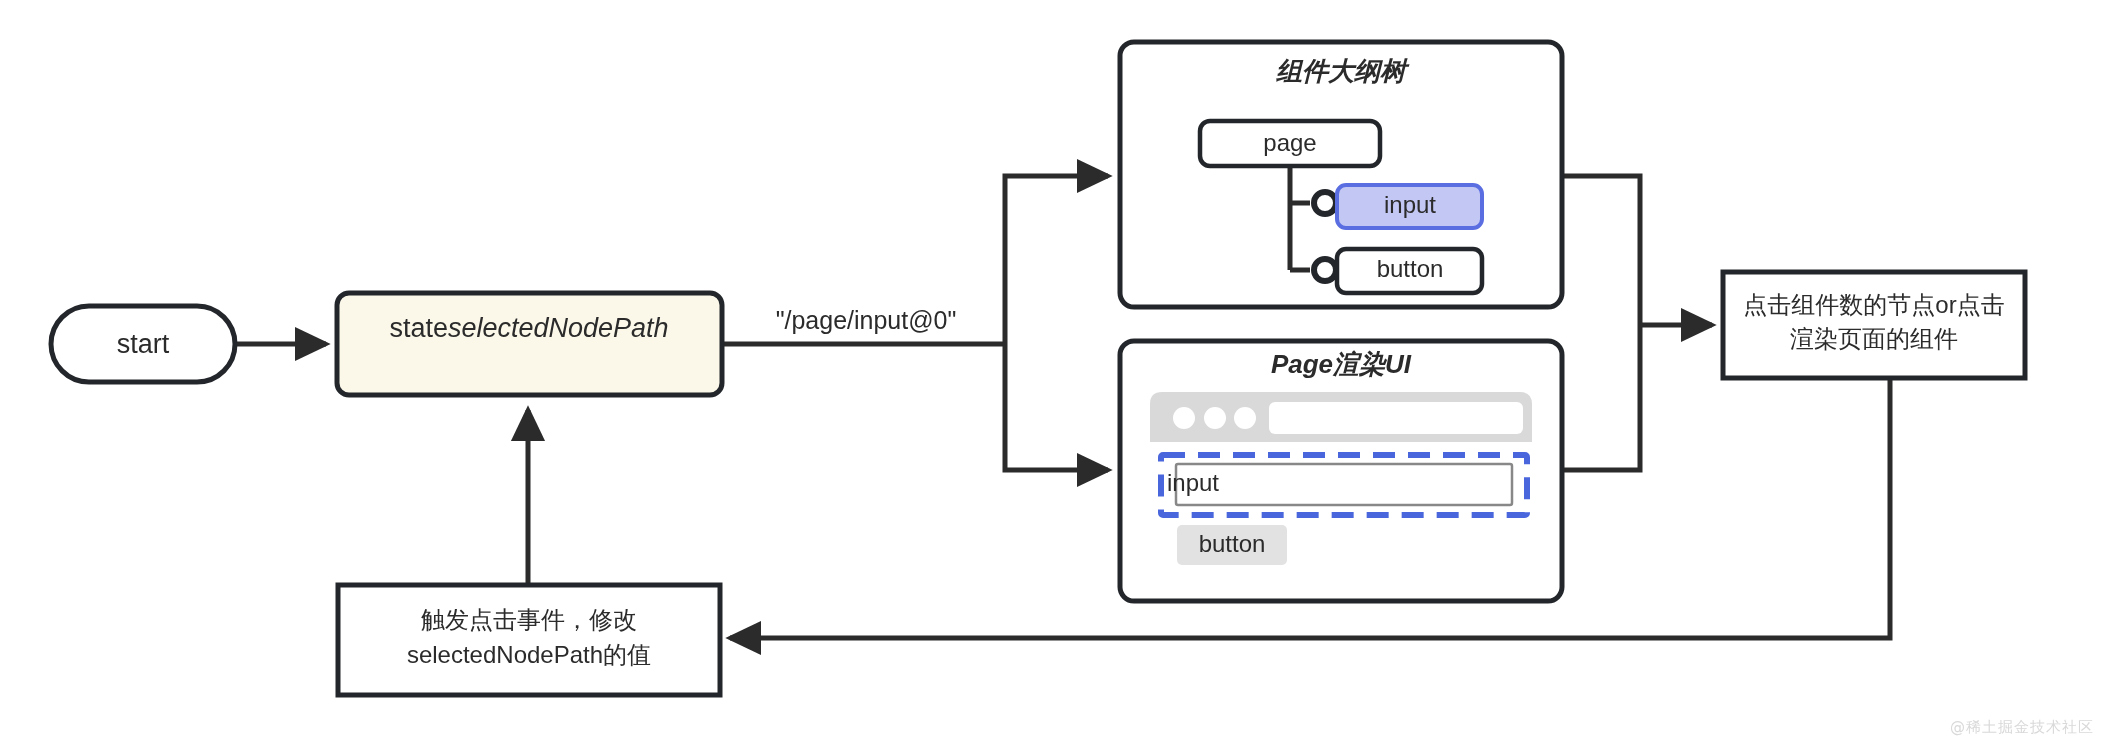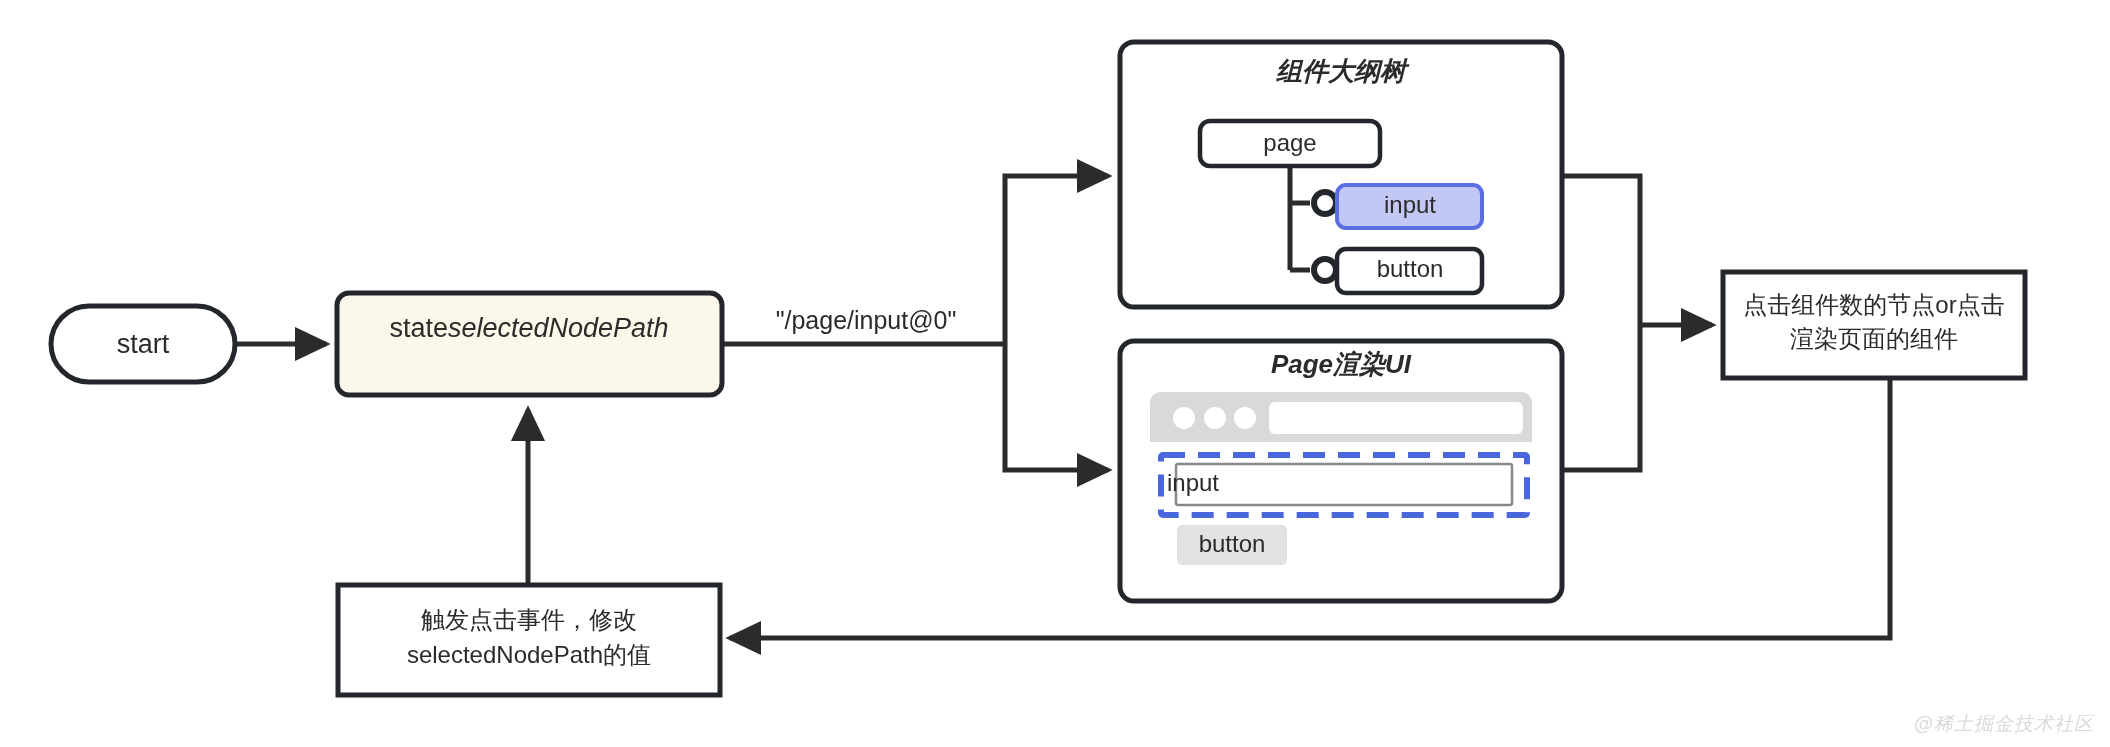--- a/index.html
+++ b/index.html
@@ -40,25 +40,24 @@
   }
   .shape-stroke {
     stroke: #23272b;
     fill: #ffffff;
   }
   .watermark {
     position: absolute;
     right: 16px;
     bottom: 10px;
     font-family: "DejaVu Sans", "Liberation Sans", sans-serif;
-    font-size: 19px;
+    font-size: 15px;
     color: #d9d9d9;
     letter-spacing: 1px;
     user-select: none;
-    font-style: italic;
   }
 </style>
 </head>
 <body>
 
 <div id="diagram-root">
 
   <svg class="flow" viewBox="0 0 2110 747" xmlns="http://www.w3.org/2000/svg">
 
     <defs>

